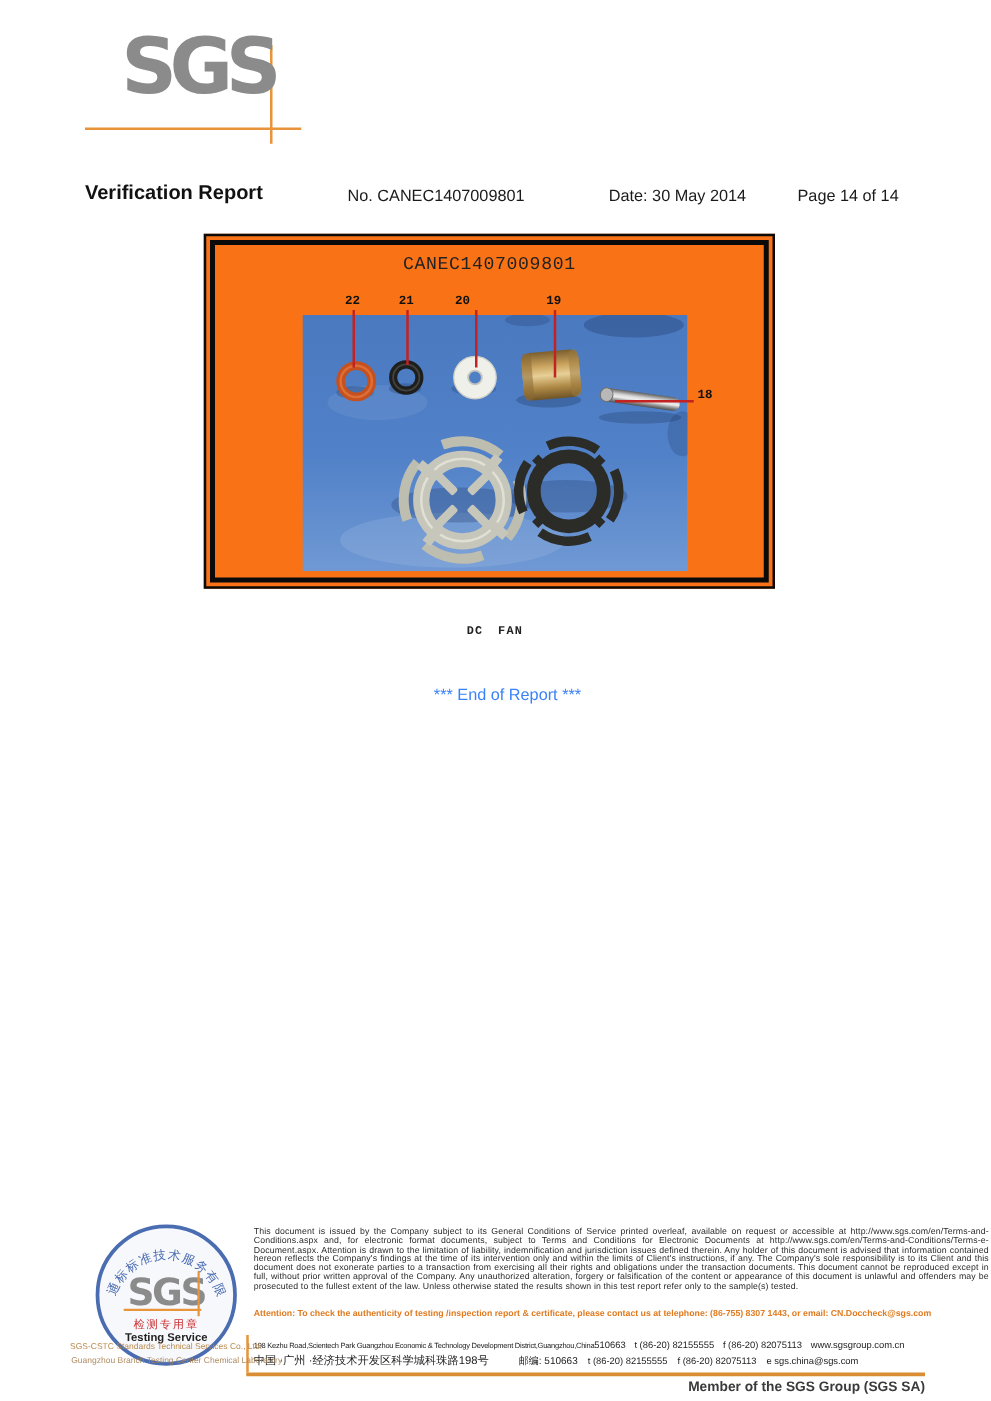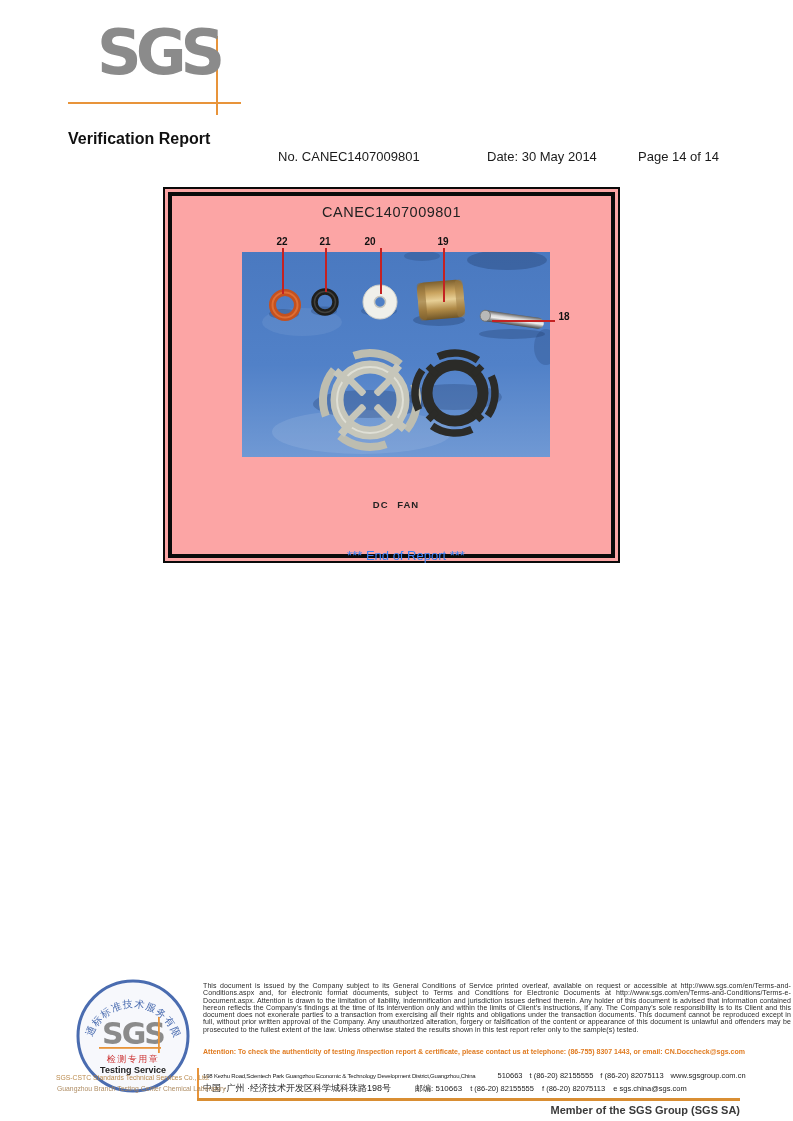--- a/index.html
+++ b/index.html
@@ -7,28 +7,28 @@
         font-family:"Liberation Sans","DejaVu Sans",sans-serif;color:#1a1a1a;}
 
   
   .logo-top{position:absolute;left:68px;top:34px;width:175px;height:86px;}
   .logo-top .sgs-text{position:absolute;left:29px;top:-12px;font-family:"DejaVu Sans",sans-serif;
         font-weight:bold;font-size:62px;letter-spacing:-6px;color:#8b8b8b;line-height:1;}
   .logo-hline{position:absolute;left:0;top:68px;width:173px;height:2px;background:#e8943a;}
   .logo-vline{position:absolute;left:148px;top:2px;width:2px;height:79px;background:#e8943a;}
 
   
-  .h-title{position:absolute;left:68px;top:130px;font-size:16px;font-weight:bold;color:#111;}
+  .h-title{position:absolute;left:68px;top:146px;font-size:16px;font-weight:bold;color:#111;}
   .h-no{position:absolute;left:278px;top:149px;font-size:13px;}
   .h-date{position:absolute;left:487px;top:149px;font-size:13px;}
   .h-page{position:absolute;left:638px;top:149px;font-size:13px;}
 
   
-  .photo-box{position:absolute;left:163px;top:187px;width:457px;height:376px;
-        border:2px solid #0a0a0a;padding:3px;box-sizing:border-box;background:#fca5a5;}
+  .photo-box{position:absolute;left:163px;top:187px;width:457px;height:284px;
+        border:2px solid #0a0a0a;padding:3px;box-sizing:border-box;background:#f97316;font-family:Liberation Mono, monospace;}
   .photo-box-inner{position:relative;width:100%;height:100%;border:4px solid #0a0a0a;box-sizing:border-box;}
   .photo-title{position:absolute;left:0;top:8px;width:100%;text-align:center;font-size:14.5px;
         letter-spacing:.5px;color:#222;}
   .photo-area{position:absolute;left:70px;top:40px;width:350px;height:230px;}
   .photo-svg{position:absolute;left:0;top:16px;}
   .pl{position:absolute;font-size:10px;font-weight:bold;color:#111;transform:translateX(-50%);}
   .lbl-line{position:absolute;background:#c42222;z-index:3;}
   .caption{position:absolute;left:0;top:228px;width:308px;text-align:center;font-size:9.5px;
         font-weight:bold;letter-spacing:1px;color:#222;word-spacing:5px;margin-top:35px;}
 
@@ -45,21 +45,21 @@
 
   .disclaimer{position:absolute;left:203px;top:982px;width:588px;font-size:7px;line-height:7.25px;
         letter-spacing:.1px;color:#2a2a2a;text-align:justify;}
   .attention{position:absolute;left:203px;top:1048px;width:588px;font-size:7px;line-height:7.4px;
         font-weight:bold;color:#e07b20;text-align:left;}
 
   .addr-vline{position:absolute;left:197px;top:1068px;width:1.5px;height:30px;background:#e8943a;}
   .addr{position:absolute;left:203px;top:1071px;width:585px;}
   .addr-row{display:flex;align-items:baseline;white-space:nowrap;}
   .addr-en{font-size:6px;letter-spacing:-.2px;color:#222;}
-  .addr-en-postal{font-size:7.5px;margin-left:22px;color:#222;}
+  .addr-en-postal{font-size:7.5px;margin-left:0;color:#222;}
   .addr-en-contact{font-size:7.5px;margin-left:7px;color:#222;}
   .addr-cn{font-size:9px;color:#222;margin-top:2px;}
   .addr-cn-postal{font-size:8px;margin-left:24px;color:#222;}
   .addr-cn-contact{font-size:7.5px;margin-left:8px;color:#222;}
 
   .footer-hline{position:absolute;left:197px;top:1098px;width:543px;height:2.5px;background:#d98e33;}
   .member{position:absolute;left:0;top:1104px;width:740px;text-align:right;font-size:11px;
         font-weight:bold;color:#3a3a3a;}
 </style>
 </head>

